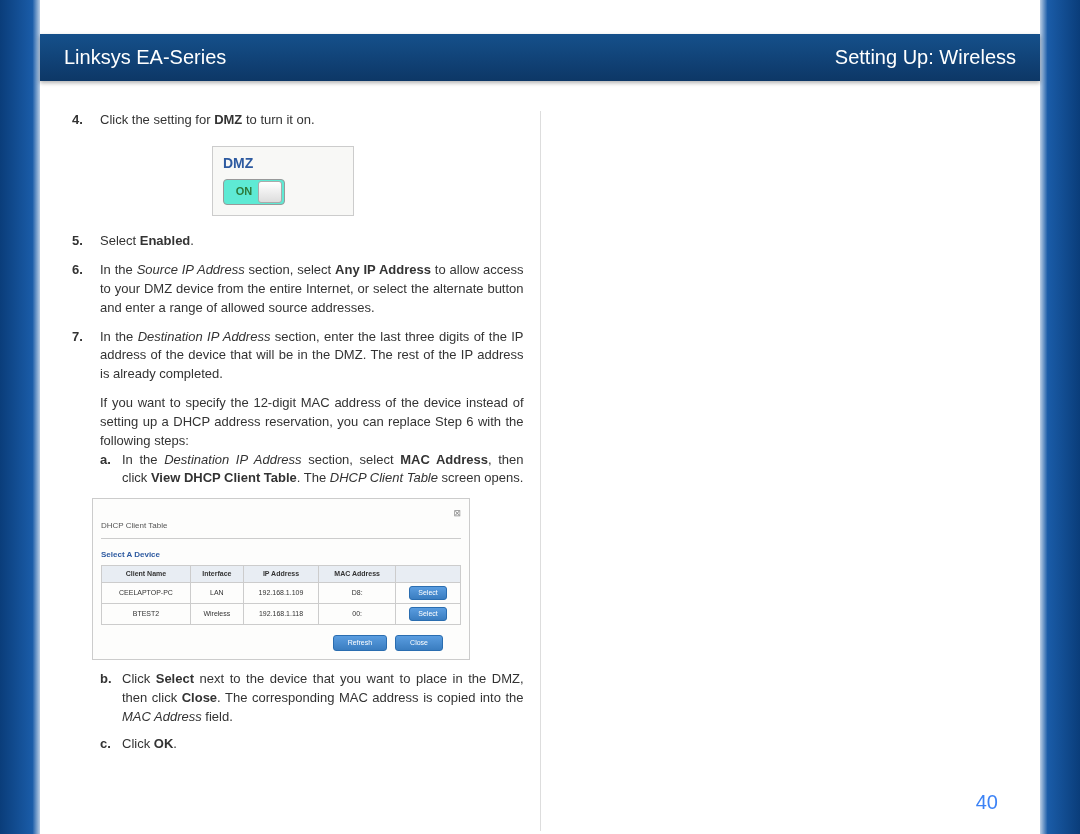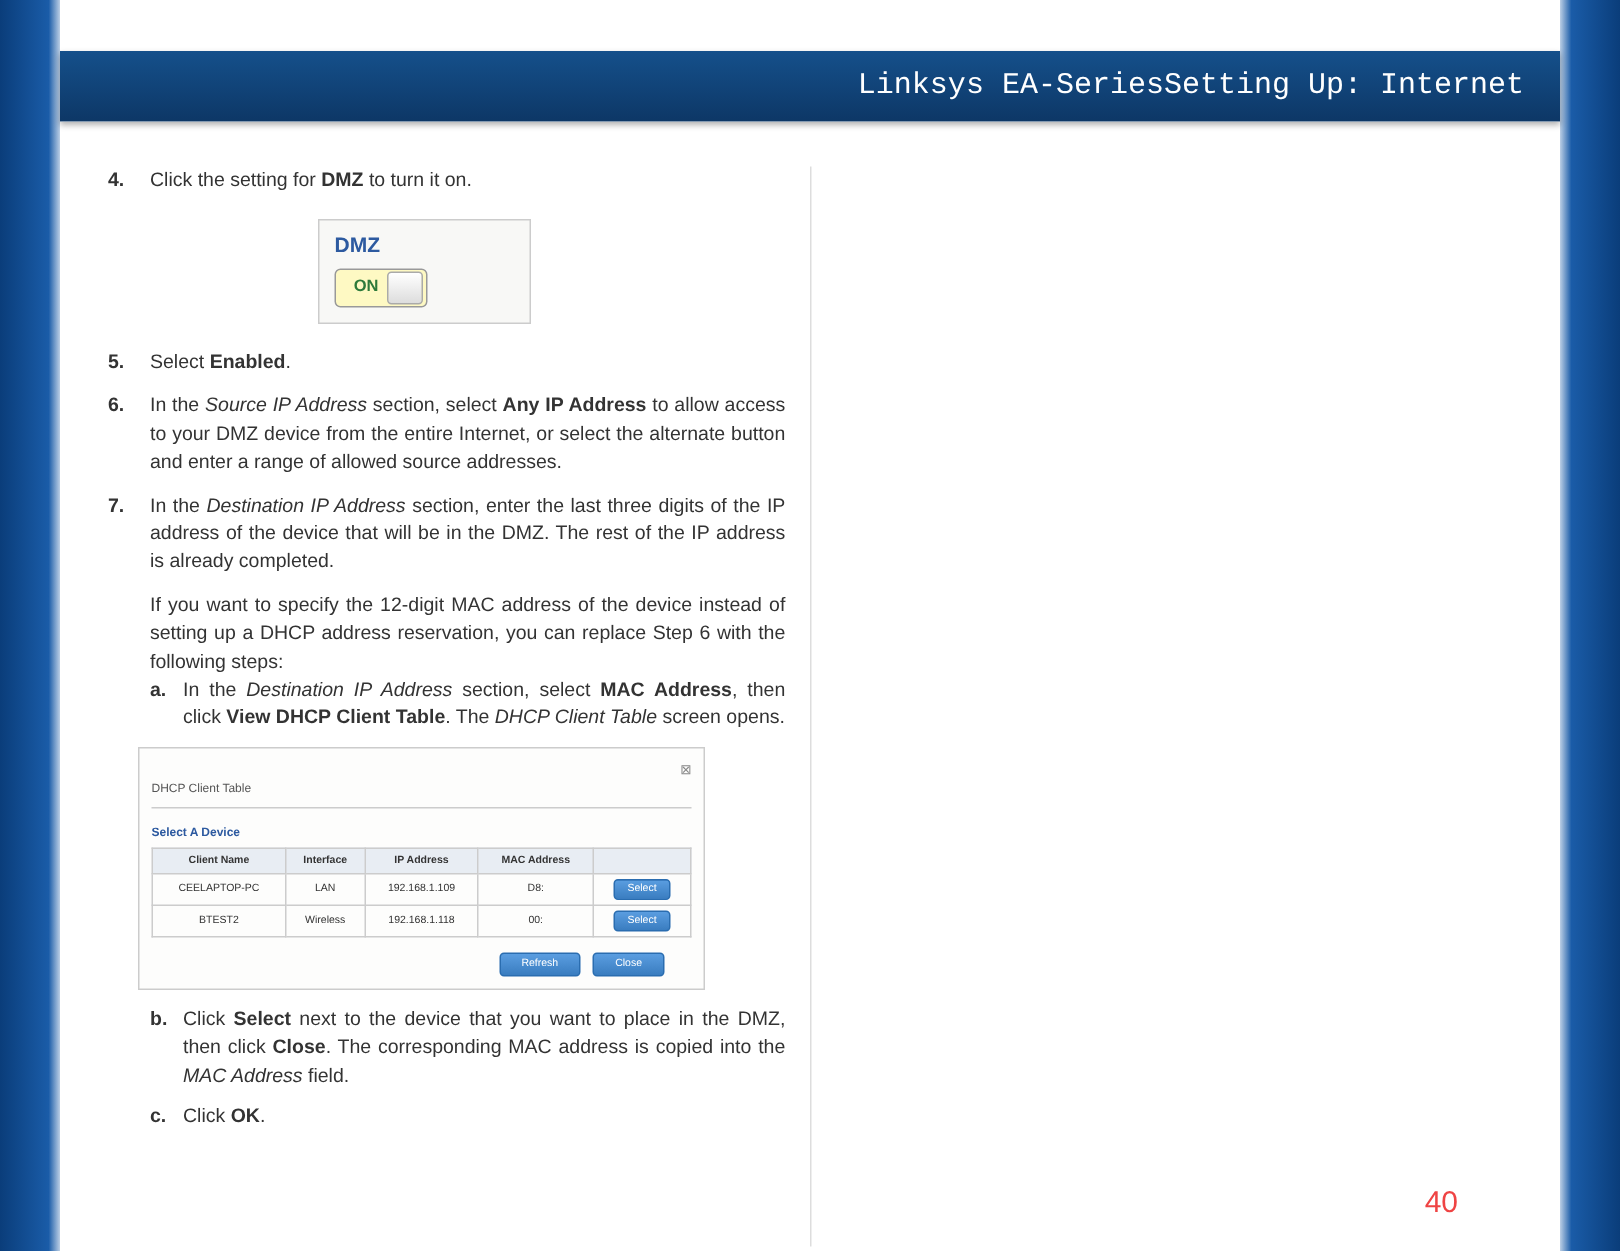--- a/index.html
+++ b/index.html
@@ -17,27 +17,26 @@
     right: 40px;
     top: 0;
     bottom: 0;
     background: #fff;
   }
   .header-bar {
     background: linear-gradient(#15508b, #0d3766);
     color: #fff;
     padding: 12px 24px;
     display: flex;
-    justify-content: flex-end;
+    justify-content: space-between;
     align-items: center;
     font-size: 20px;
     font-weight: 300;
     margin-top: 34px;
     box-shadow: 0 2px 4px rgba(0,0,0,0.3);
-    font-family: Liberation Mono, monospace;
   }
   .content {
     display: flex;
     padding: 30px 20px 0 20px;
   }
   .col {
     width: 490px;
     padding: 0 12px;
     font-size: 13px;
     line-height: 1.45;
@@ -60,21 +59,21 @@
     border: 1px solid #ccc;
     background: #f8f8f6;
     padding: 6px 10px 10px 10px;
   }
   .dmz-label { color: #2d5aa0; font-weight: bold; font-size: 14px; }
   .dmz-toggle {
     margin-top: 6px;
     width: 60px; height: 24px;
     border: 1px solid #999;
     border-radius: 4px;
-    background: #fef9c3;
+    background: #5eead4;
     display: flex;
     align-items: center;
   }
   .dmz-on { color:#2d7a3a; font-weight:bold; font-size:11px; padding-left:6px; width:28px; text-align:center;}
   .dmz-knob { width:22px; height:20px; background:linear-gradient(#fff,#ddd); border:1px solid #aaa; border-radius:3px;}
   .or-text { padding-left: 28px; margin: 6px 0; }
   .follow-text { padding-left: 28px; text-align: justify;}
 
   .dhcp-window {
     margin: 10px 0 10px 20px;
@@ -90,35 +89,35 @@
   .dhcp-table { width:100%; border-collapse:collapse; font-size:7px;}
   .dhcp-table th { background:#e8edf3; border:1px solid #ccc; padding:3px; font-weight:bold;}
   .dhcp-table td { border:1px solid #ccc; padding:3px; text-align:center;}
   .btn-sm { background:linear-gradient(#5a9de0,#3a7dc0); color:#fff; border-radius:3px; padding:1px 8px; display:inline-block; font-size:7px; border:1px solid #2a6db0;}
   .dhcp-actions { text-align:right; margin-top:10px; margin-right:18px;}
   .dhcp-actions .btn-sm { padding:2px 14px; margin-left:6px;}
 
   .page-number {
     position: absolute;
     bottom: 20px;
-    right: 68px;
-    color: #ef4444;
+    right: 42px;
+    color: #3b82f6;
     font-size: 20px;
   }
   .italic { font-style: italic; }
   .bold { font-weight: bold; }
 </style>
 </head>
 <body>
 
 <div class="page">
 
   <div class="header-bar">
     <div>Linksys EA-Series</div>
-    <div>Setting Up: Internet</div>
+    <div>Setting Up: Wireless</div>
   </div>
 
   <div class="content">
     <div class="col">
 
       <ol class="main-list">
         <li>
           <span class="num">4.</span>
           <span>Click the setting for </span><span class="bold">DMZ</span><span> to turn it on.</span>
         </li>

